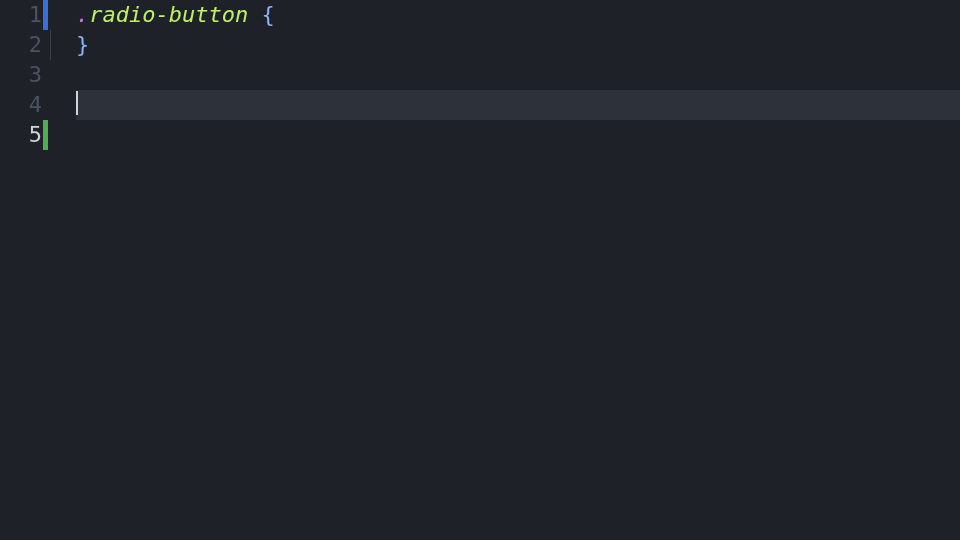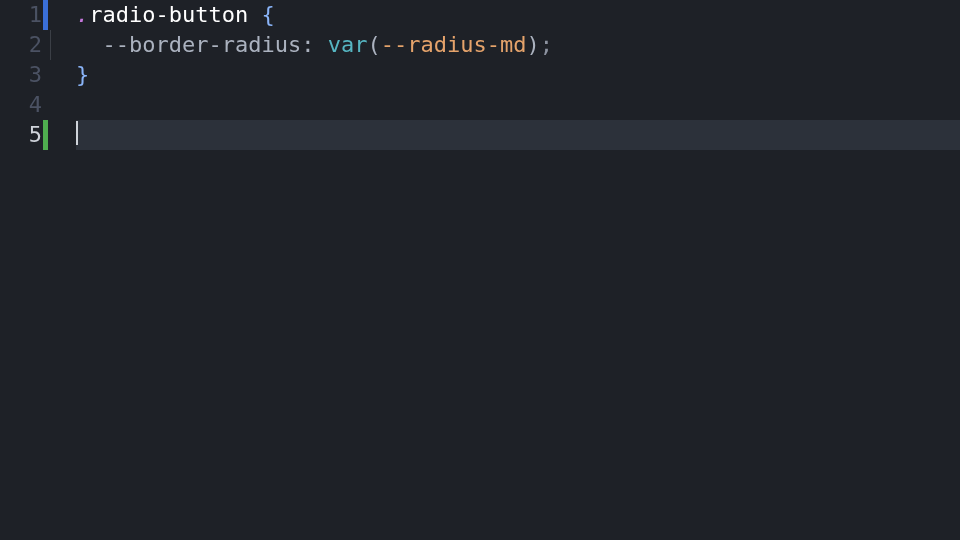--- a/index.html
+++ b/index.html
@@ -77,21 +77,21 @@
   }
   .cursor {
     display:inline-block;
     width:2px;
     height:24px;
     background:#cfd3da;
     vertical-align: -3px;
   }
   
   .punct   { color: #abb2bf; }
-  .selector{ color: #ffffff; }
+  .selector{ color: #bef264; font-style: italic; }
   .brace   { color: #8ab4f8; }
   .prop    { color: #abb2bf; }
   .func    { color: #56b6c2; }
   .arg     { color: #e5a36b; }
   .semi    { color: #8d93a0; }
   .dot     { color: #c678dd; font-style: italic; }
 </style>
 </head>
 <body>
 
@@ -118,21 +118,20 @@
   </div>
 
   <div class="code">
 
     <span class="indent-guide" style="left:2px; top:30px; height:30px;"></span>
 
     <div class="active-row-bg" style="top:120px;"></div>
 
     <div class="line"><span class="dot">.</span><span class="selector">radio-button</span><span class="punct"> </span><span class="brace">{</span></div>
 
-    <div class="line"><span class="punct">  </span><span class="prop">--border-radius</span><span class="punct">: </span><span class="func">var</span><span class="punct">(</span><span class="arg">--radius-md</span><span class="punct">)</span><span class="semi">;</span></div>
 
     <div class="line"><span class="brace">}</span></div>
 
     <div class="line"><span></span></div>
 
     <div class="line active"><span class="cursor"></span><span></span></div>
   </div>
 </div>
 
 </body></html>

